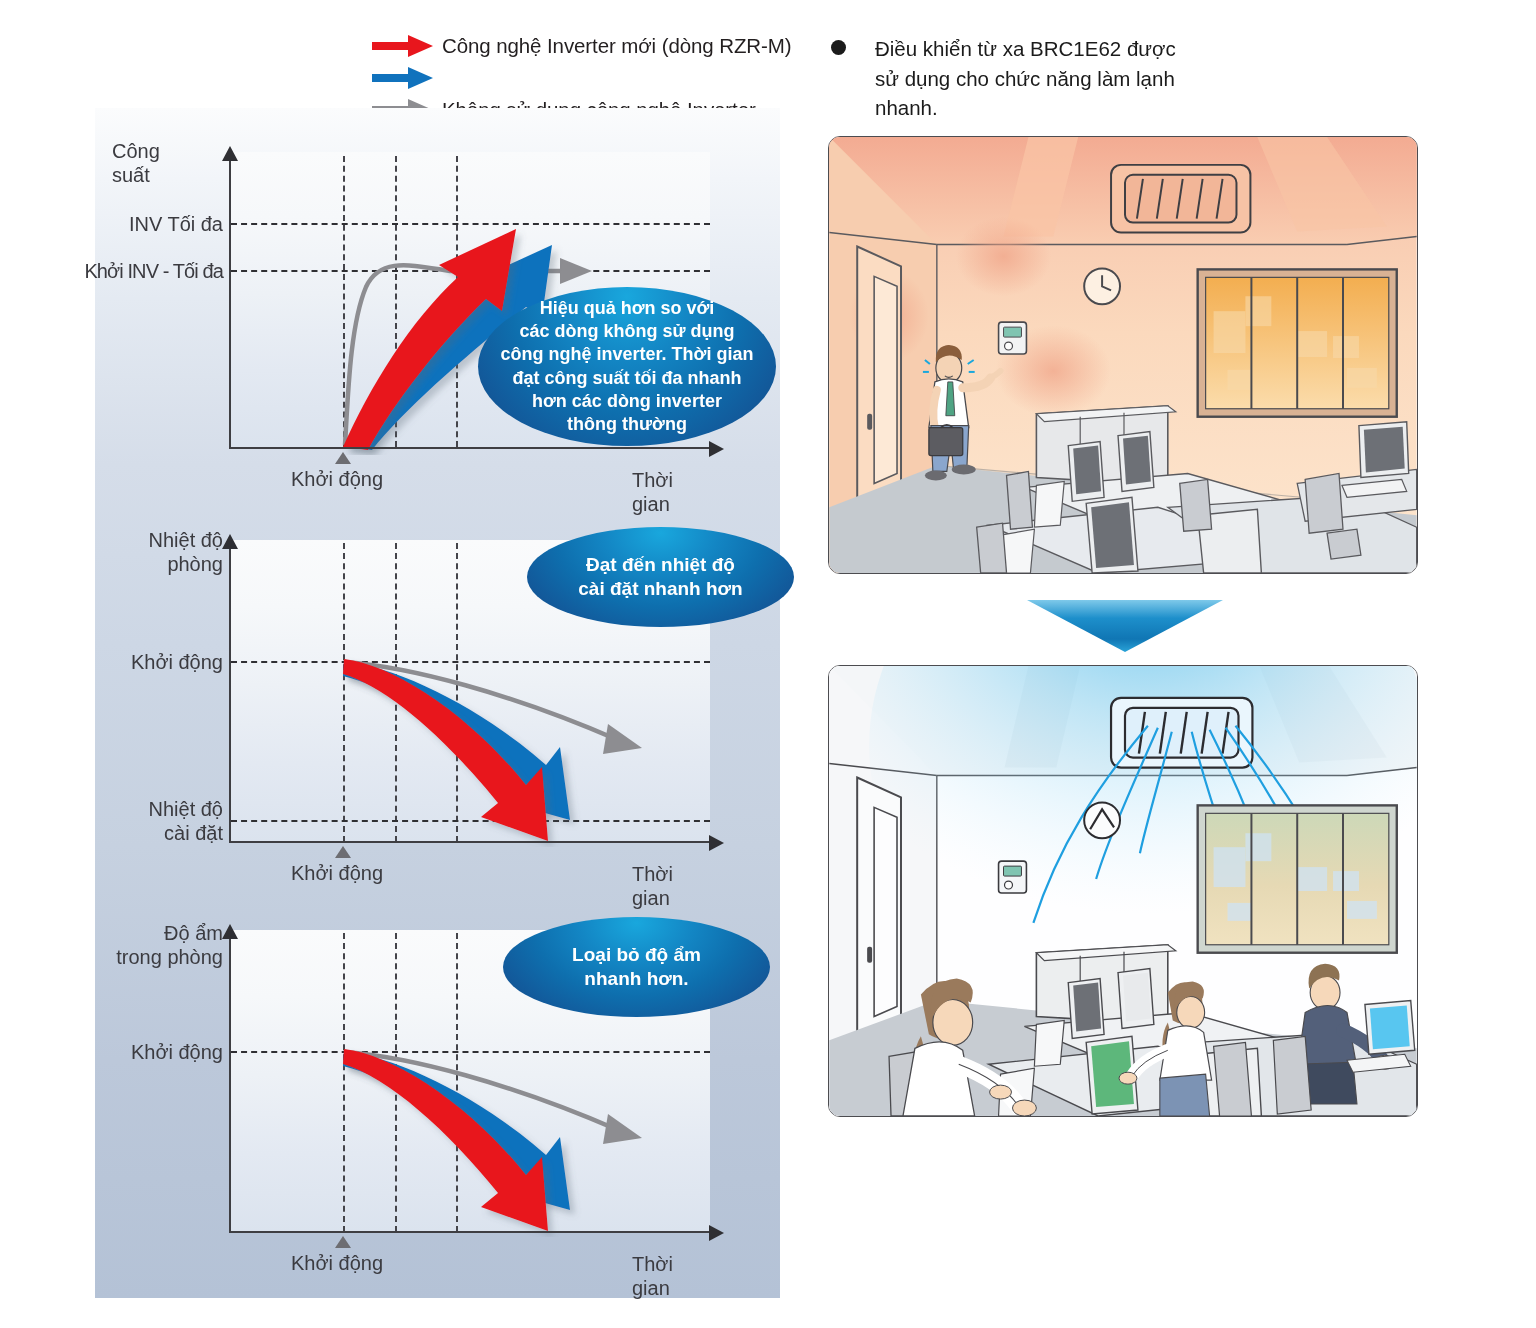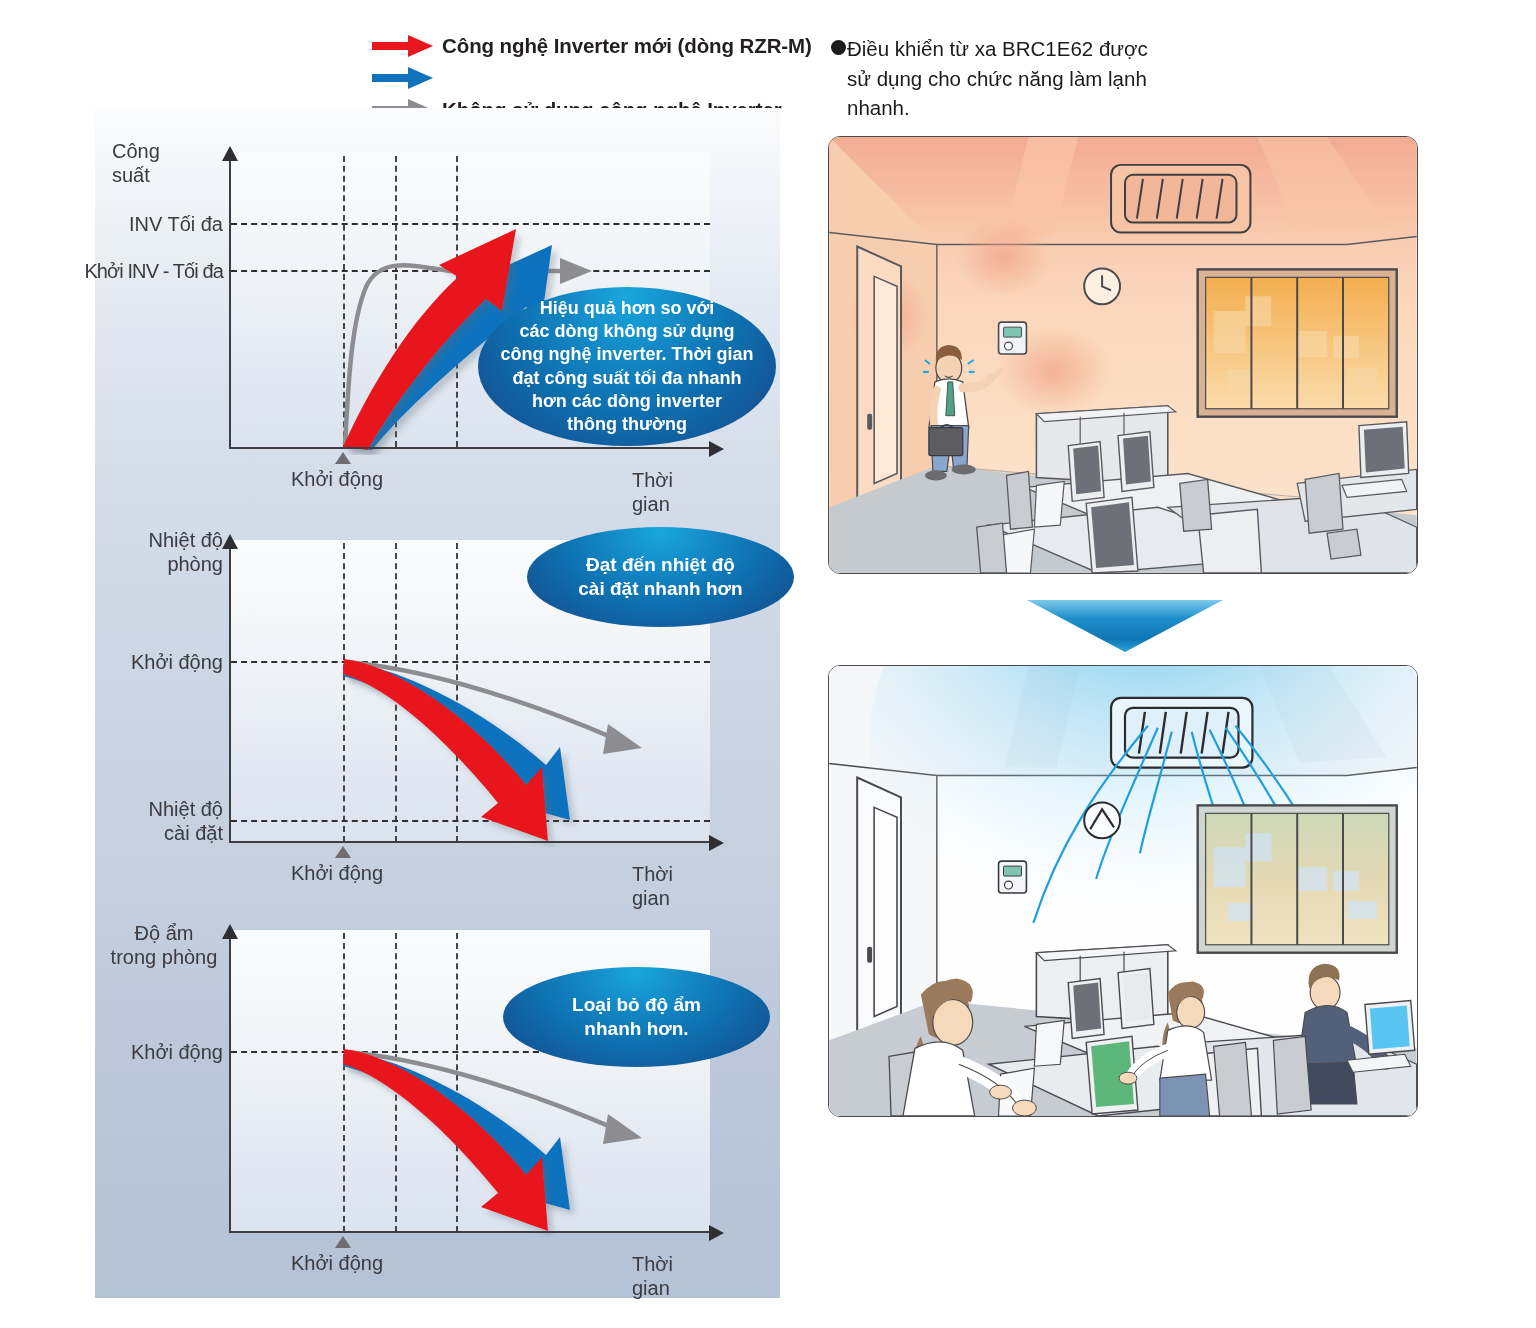--- a/index.html
+++ b/index.html
@@ -10,21 +10,21 @@
     font-family: "Liberation Sans", sans-serif;
     position: relative;
     overflow: hidden;
   }
   .root { position: absolute; inset: 0; }
 
   
   #legend { position: absolute; left: 372px; top: 30px; width: 470px; }
   .legend-row { display: flex; align-items: center; height: 32px; }
   .legend-arrow { width: 62px; height: 26px; flex: 0 0 62px; margin-right: 8px; }
-  .legend-label { font-size: 20.5px; color: #231f20; letter-spacing: -0.1px; white-space: nowrap; font-weight: bold; }
+  .legend-label { font-size: 20.5px; color: #231f20; letter-spacing: -0.1px; white-space: nowrap; }
   .legend-row.r2 .legend-label { font-size: 18.5px; }
 
   
   #chart-panel {
     position: absolute; left: 95px; top: 108px; width: 685px; height: 1190px;
     background: linear-gradient(180deg,
       #fbfcfd 0%, #f2f5f9 6%, #e4eaf2 16%, #d5dde9 30%,
       #cdd7e5 45%, #c6d1e0 62%, #bcc8da 80%, #b4c2d6 100%);
   }
 
@@ -56,21 +56,21 @@
     color: #ffffff; font-weight: bold; text-align: center;
     display: flex; align-items: center; justify-content: center;
     line-height: 1.28; white-space: pre-line;
   }
 
   
   #right-note { position: absolute; left: 831px; top: 34px; width: 420px;
                 font-size: 20.5px; color: #1b1b1b; line-height: 1.45; }
   #right-note .bullet { position: absolute; left: 0; top: 6px; width: 15px; height: 15px;
                         border-radius: 50%; background: #1b1b1b; }
-  #right-note .txt { display: block; margin-left: 16px; white-space: pre-line; }
+  #right-note .txt { display: block; margin-left: 44px; white-space: pre-line; }
 
   .illus { position: absolute; border-radius: 12px; overflow: hidden; border: 1.6px solid #4c4c50; }
   #illus-top { left: 828px; top: 136px; width: 590px; height: 438px; }
   #illus-bottom { left: 828px; top: 665px; width: 590px; height: 452px; }
   .illus svg { display: block; width: 100%; height: 100%; }
 
   #down-arrow { position: absolute; left: 1025px; top: 592px; width: 200px; height: 62px; }
 </style>
 </head>
 <body>
@@ -221,28 +221,28 @@
                C 165 130, 240 180, 296 250
                L 312 232 L 318 306 L 251 282 L 268 268
                C 218 206, 158 152, 113 139 Z" fill="#e8161d" filter="url(#sh3)"></path>
     </svg>
 
     <div class="axis-line yaxis" style="left:229px; top:938px; height:294px;"></div>
     <div class="axis-head up" style="left:222px; top:924px;"></div>
     <div class="axis-line xaxis" style="left:229px; top:1231px; width:481px;"></div>
     <div class="axis-head right" style="left:709px; top:1225px;"></div>
 
-    <div class="axis-title" style="left:105px; top:921px; text-align:center; width:118px;">Độ ẩm
+    <div class="axis-title" style="left:105px; top:921px; text-align:right; width:118px;">Độ ẩm
 trong phòng</div>
     <div class="ylabel" style="left:68px; top:1040px; width:155px;">Khởi động</div>
     <div class="xtick-marker" style="left:335px; top:1236px;"></div>
     <div class="xtick-label" style="left:291px; top:1252px;">Khởi động</div>
     <div class="axis-title" style="left:632px; top:1252px;">Thời gian</div>
 
-    <div class="bubble" style="left:503px; top:967px; width:267px; height:100px; font-size:19px;">Loại bỏ độ ẩm
+    <div class="bubble" style="left:503px; top:917px; width:267px; height:100px; font-size:19px;">Loại bỏ độ ẩm
 nhanh hơn.</div>
   </div>
 
   <div id="right-note">
     <span class="bullet"></span>
     <span class="txt">Điều khiển từ xa BRC1E62 được
 sử dụng cho chức năng làm lạnh
 nhanh.</span>
   </div>
 

